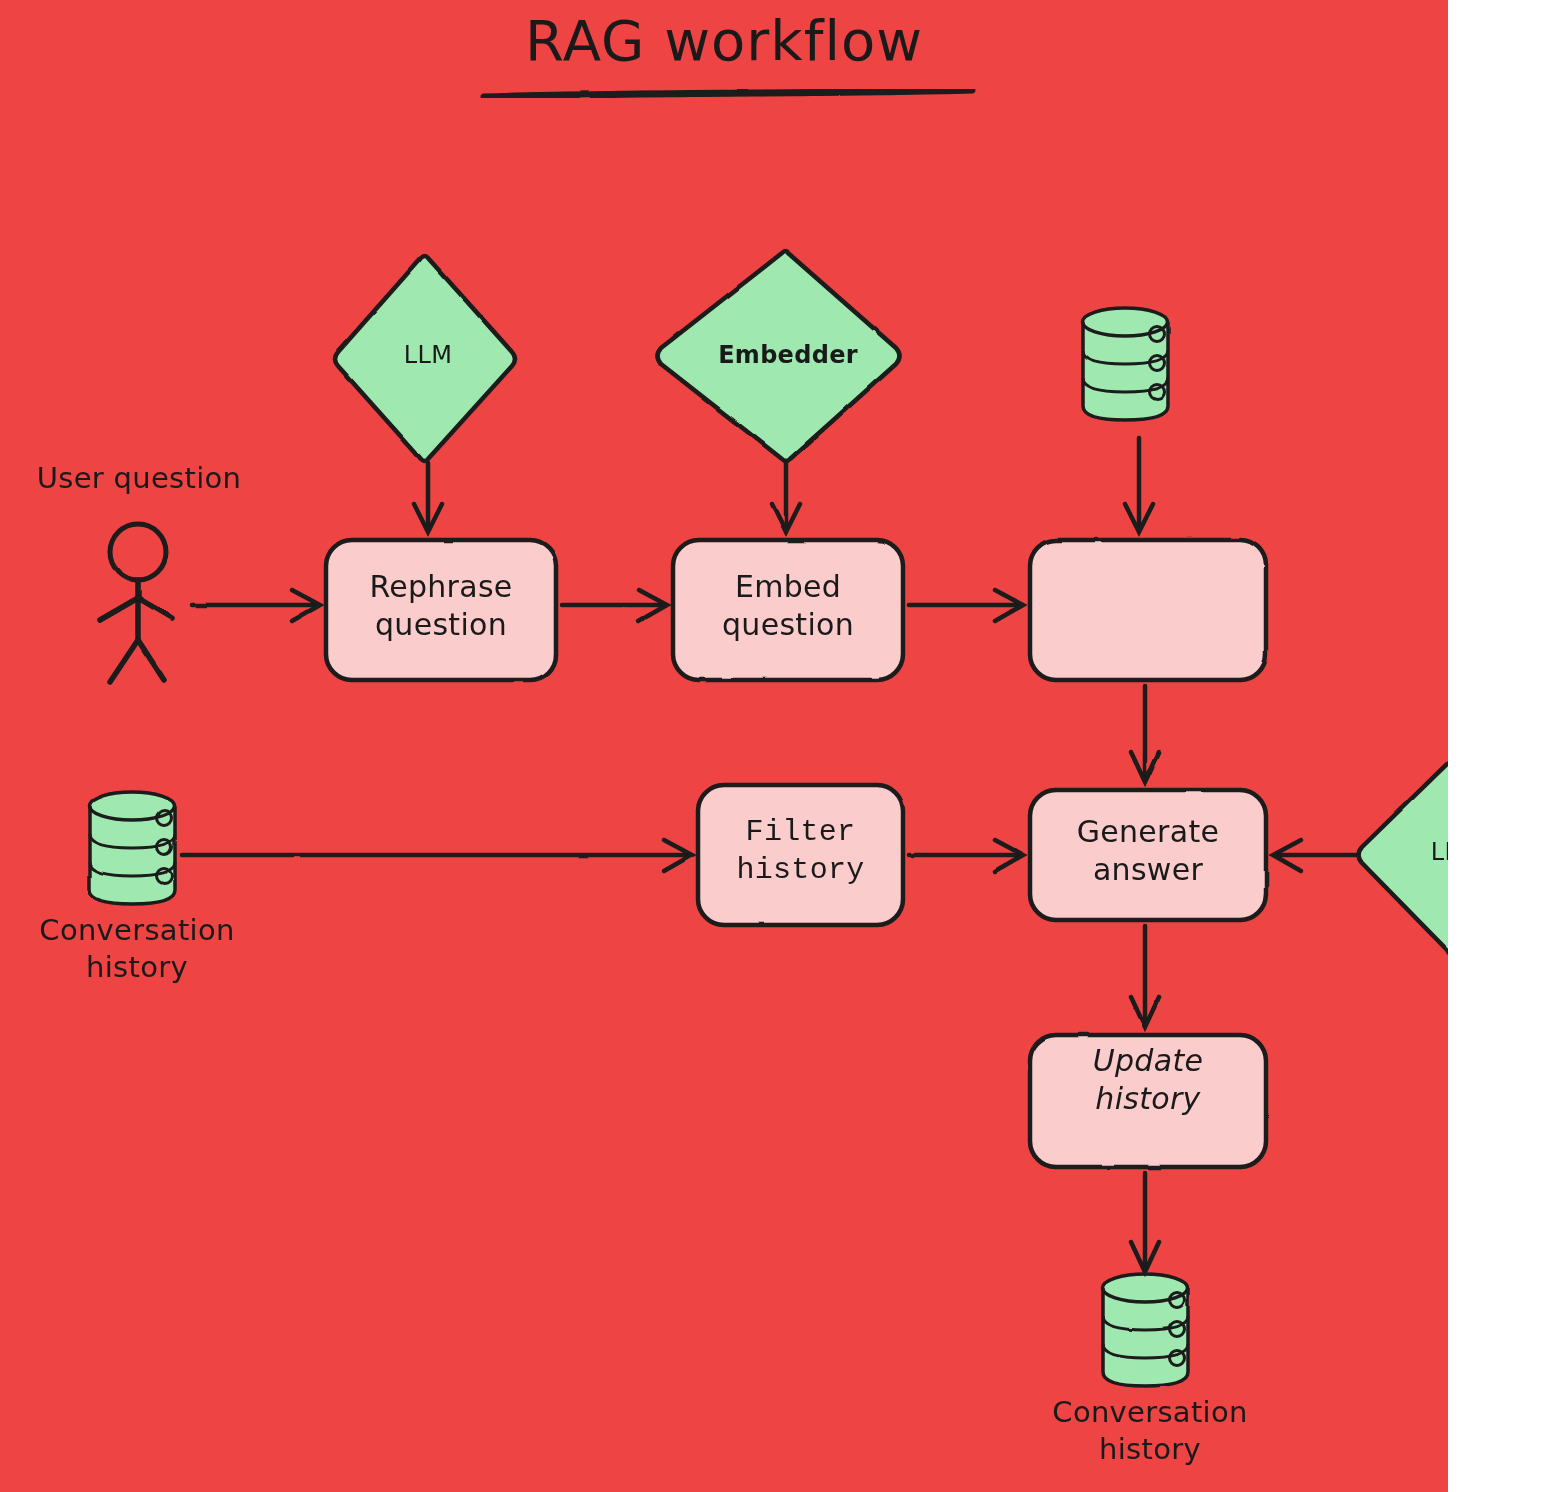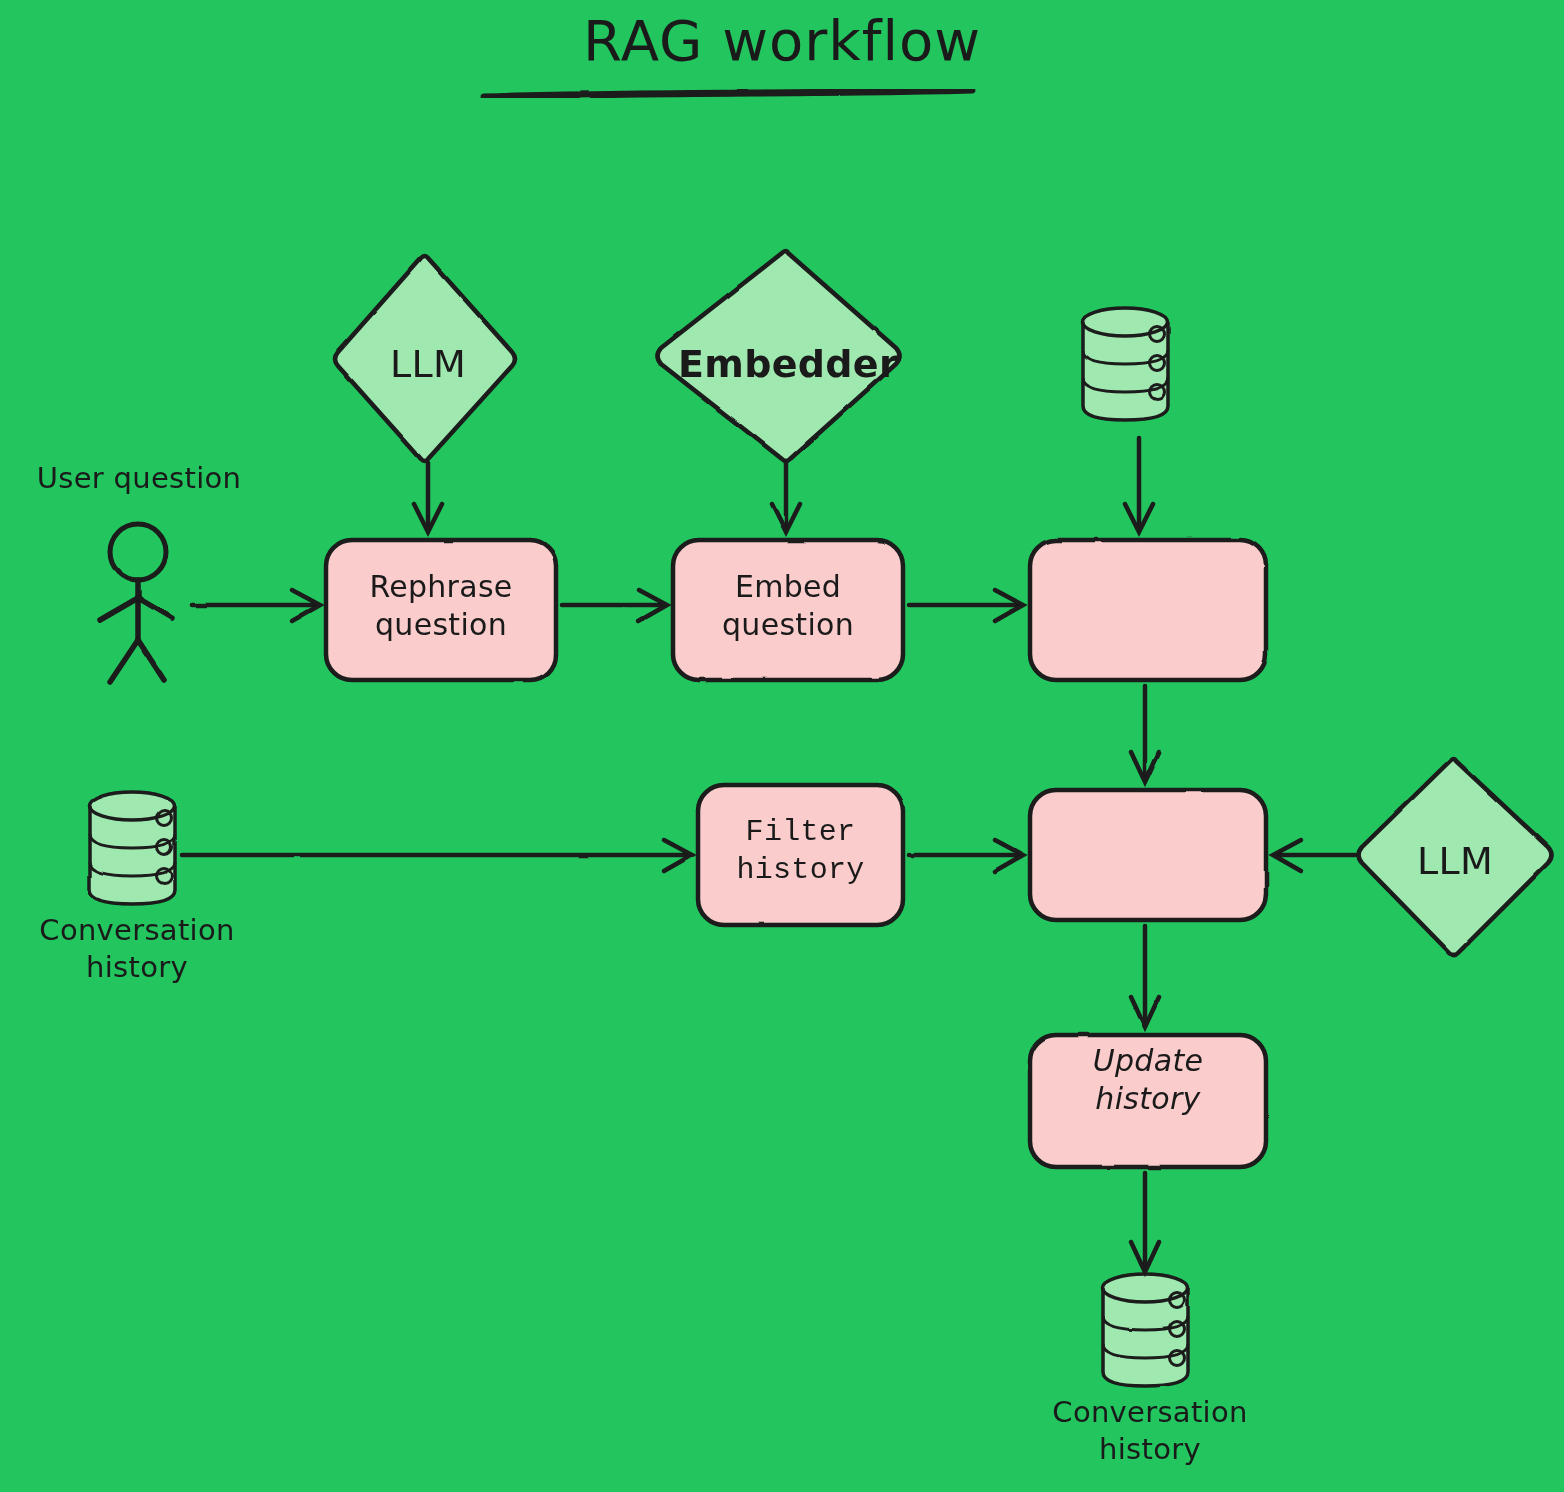--- a/index.html
+++ b/index.html
@@ -2,23 +2,23 @@
 <html><head>
 <meta charset="utf-8">
 <style>
   html, body {
     margin: 0;
     padding: 0;
     background: #ffffff;
   }
   #canvas {
     position: relative;
-    width: 1564px;
+    width: 1448px;
     height: 1492px;
-    background: #22c55e;
+    background: #ef4444;
     font-family: "DejaVu Sans", sans-serif;
     overflow: hidden;
   }
   #svg-layer {
     position: absolute;
     left: 0;
     top: 0;
     width: 1564px;
     height: 1492px;
   }
@@ -37,21 +37,21 @@
     left: 0;
     right: 0;
     top: 8px;
     text-align: center;
     font-size: 56px;
     color: #1a1a1a;
     font-family: "DejaVu Sans", sans-serif;
     letter-spacing: 1px;
   }
   .process-label { font-size: 30px; }
-  .decision-label { font-size: 38px; text-align: center; }
+  .decision-label { font-size: 24px; text-align: center; }
   .free-label { font-size: 29px; }
 </style>
 </head>
 <body>
 
 <div id="canvas">
 
   <div class="title-text">RAG workflow</div>
 
   <svg id="svg-layer" viewBox="0 0 1564 1492">
@@ -232,17 +232,19 @@
   <div class="node-label process-label" style="left:326px; top:568px; width:230px;">Rephrase
 question</div>
 
   <div class="node-label process-label" style="left:673px; top:568px; width:230px;">Embed
 question</div>
 
 
   <div class="node-label process-label" style="left:698px; top:813px; width:205px;font-family:Liberation Mono, monospace;">Filter
 history</div>
 
+  <div class="node-label process-label" style="left:1030px; top:813px; width:236px;">Generate
+answer</div>
 
   <div class="node-label process-label" style="left:1030px; top:1042px; width:236px;font-style:italic;">Update
 history</div>
 
 </div>
 
 </body></html>

